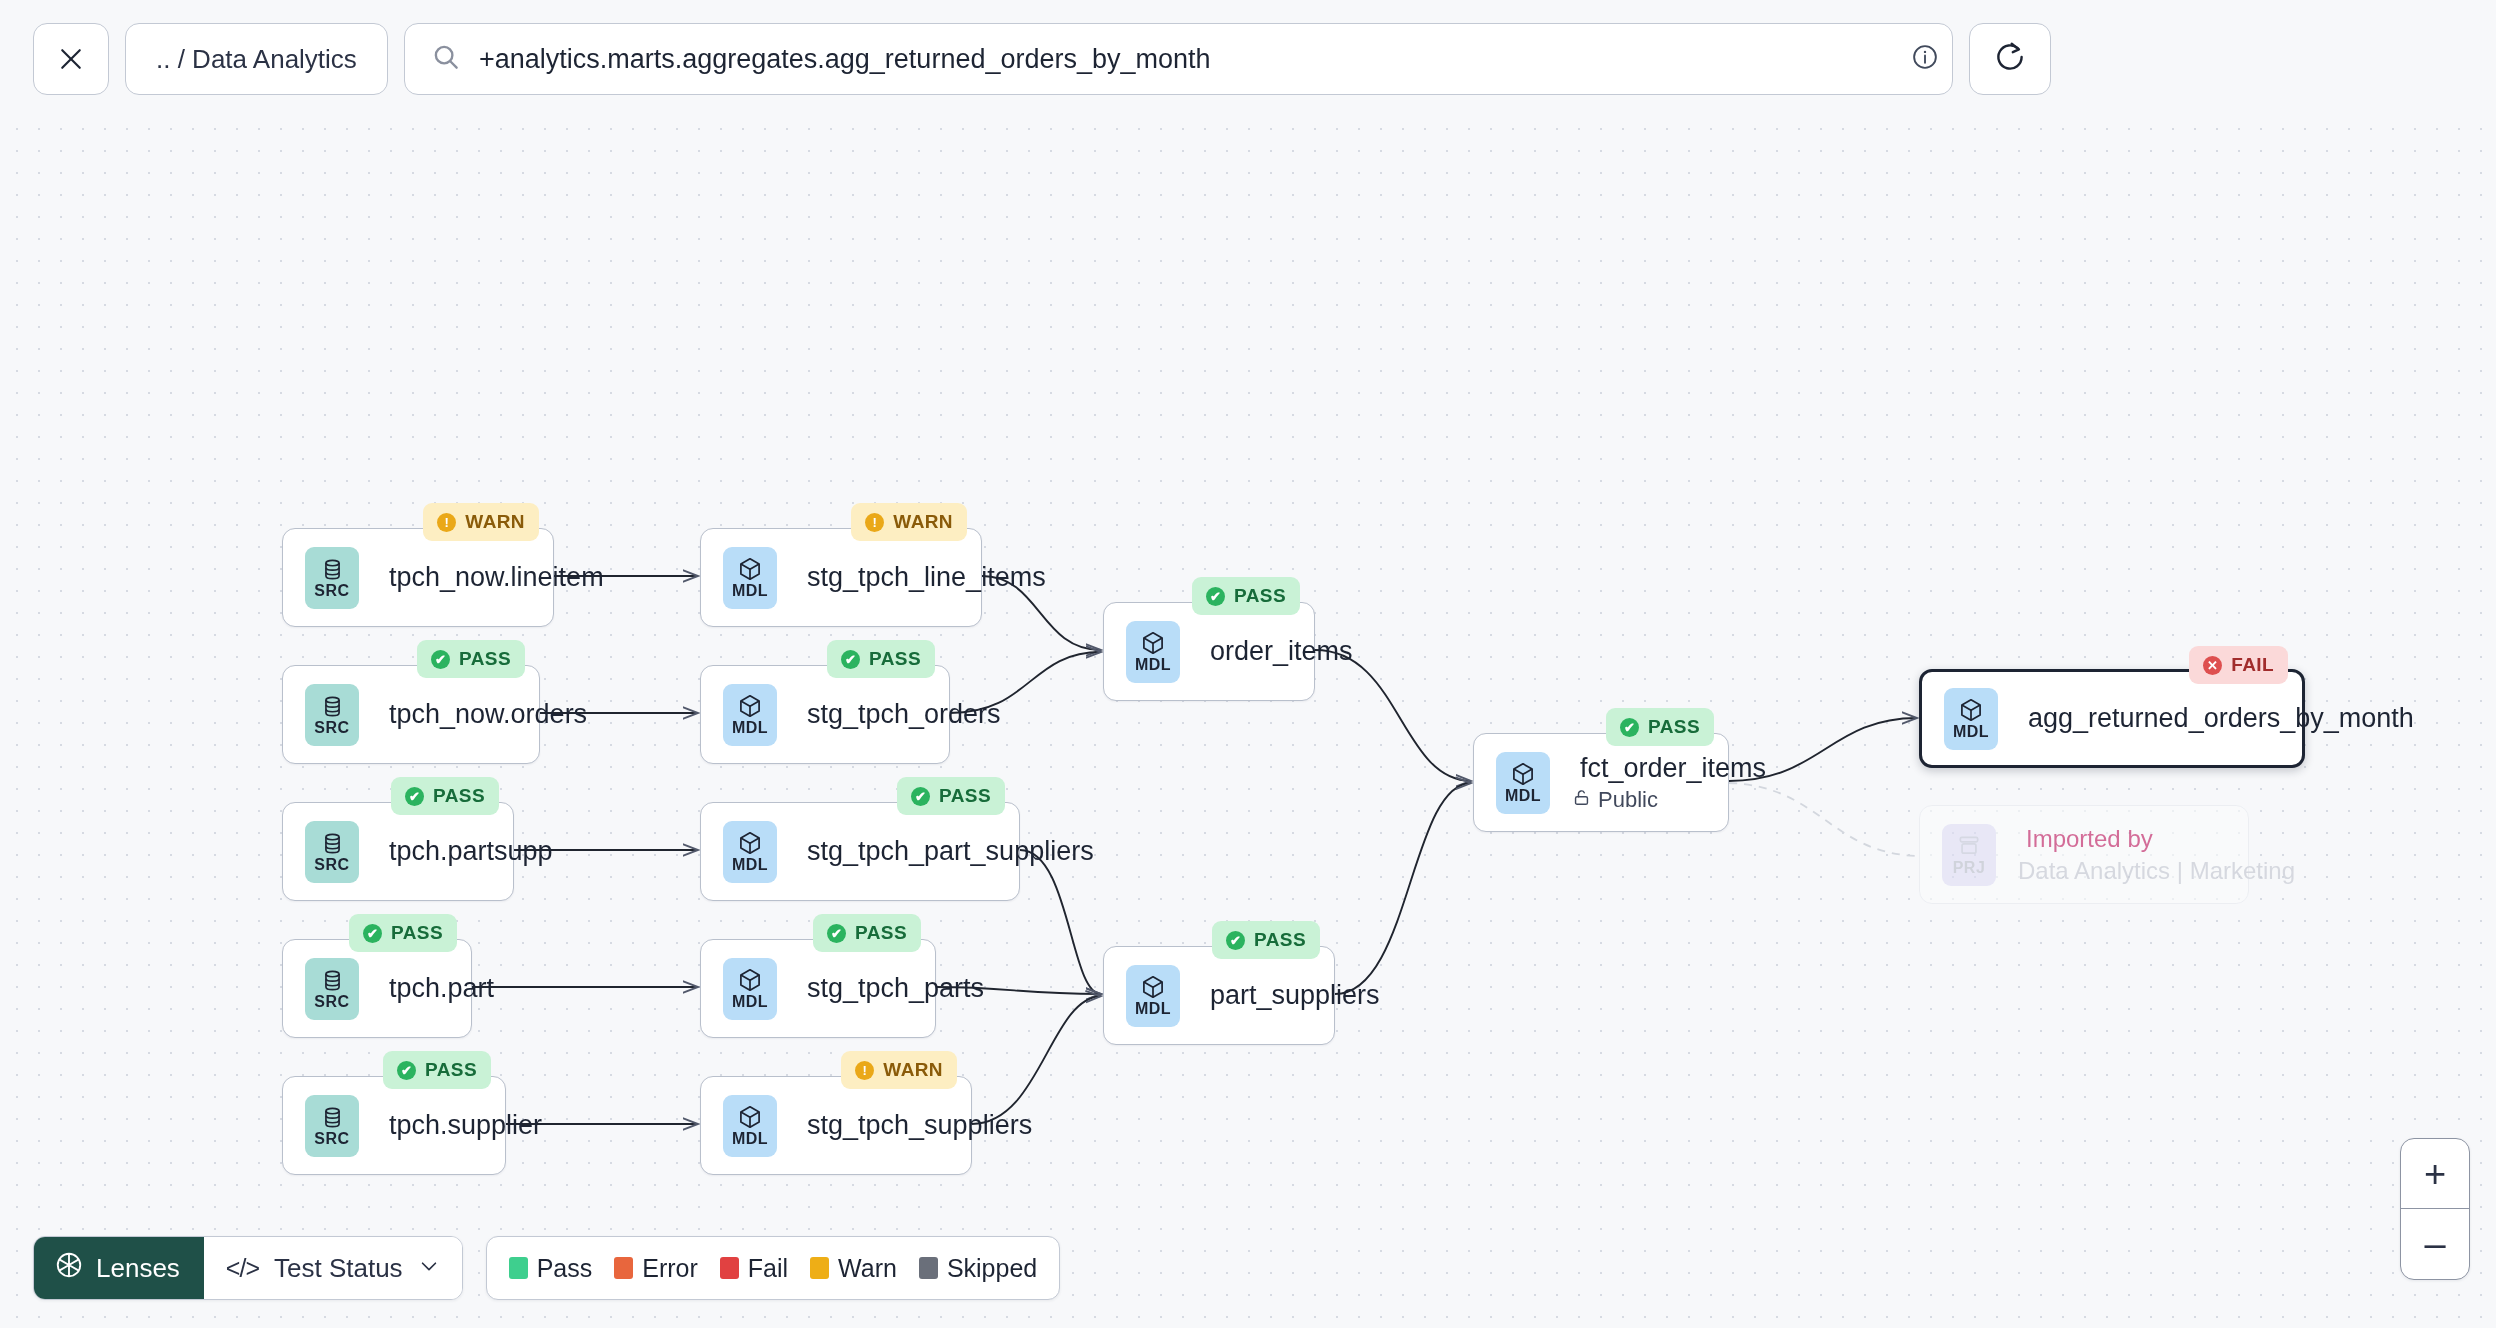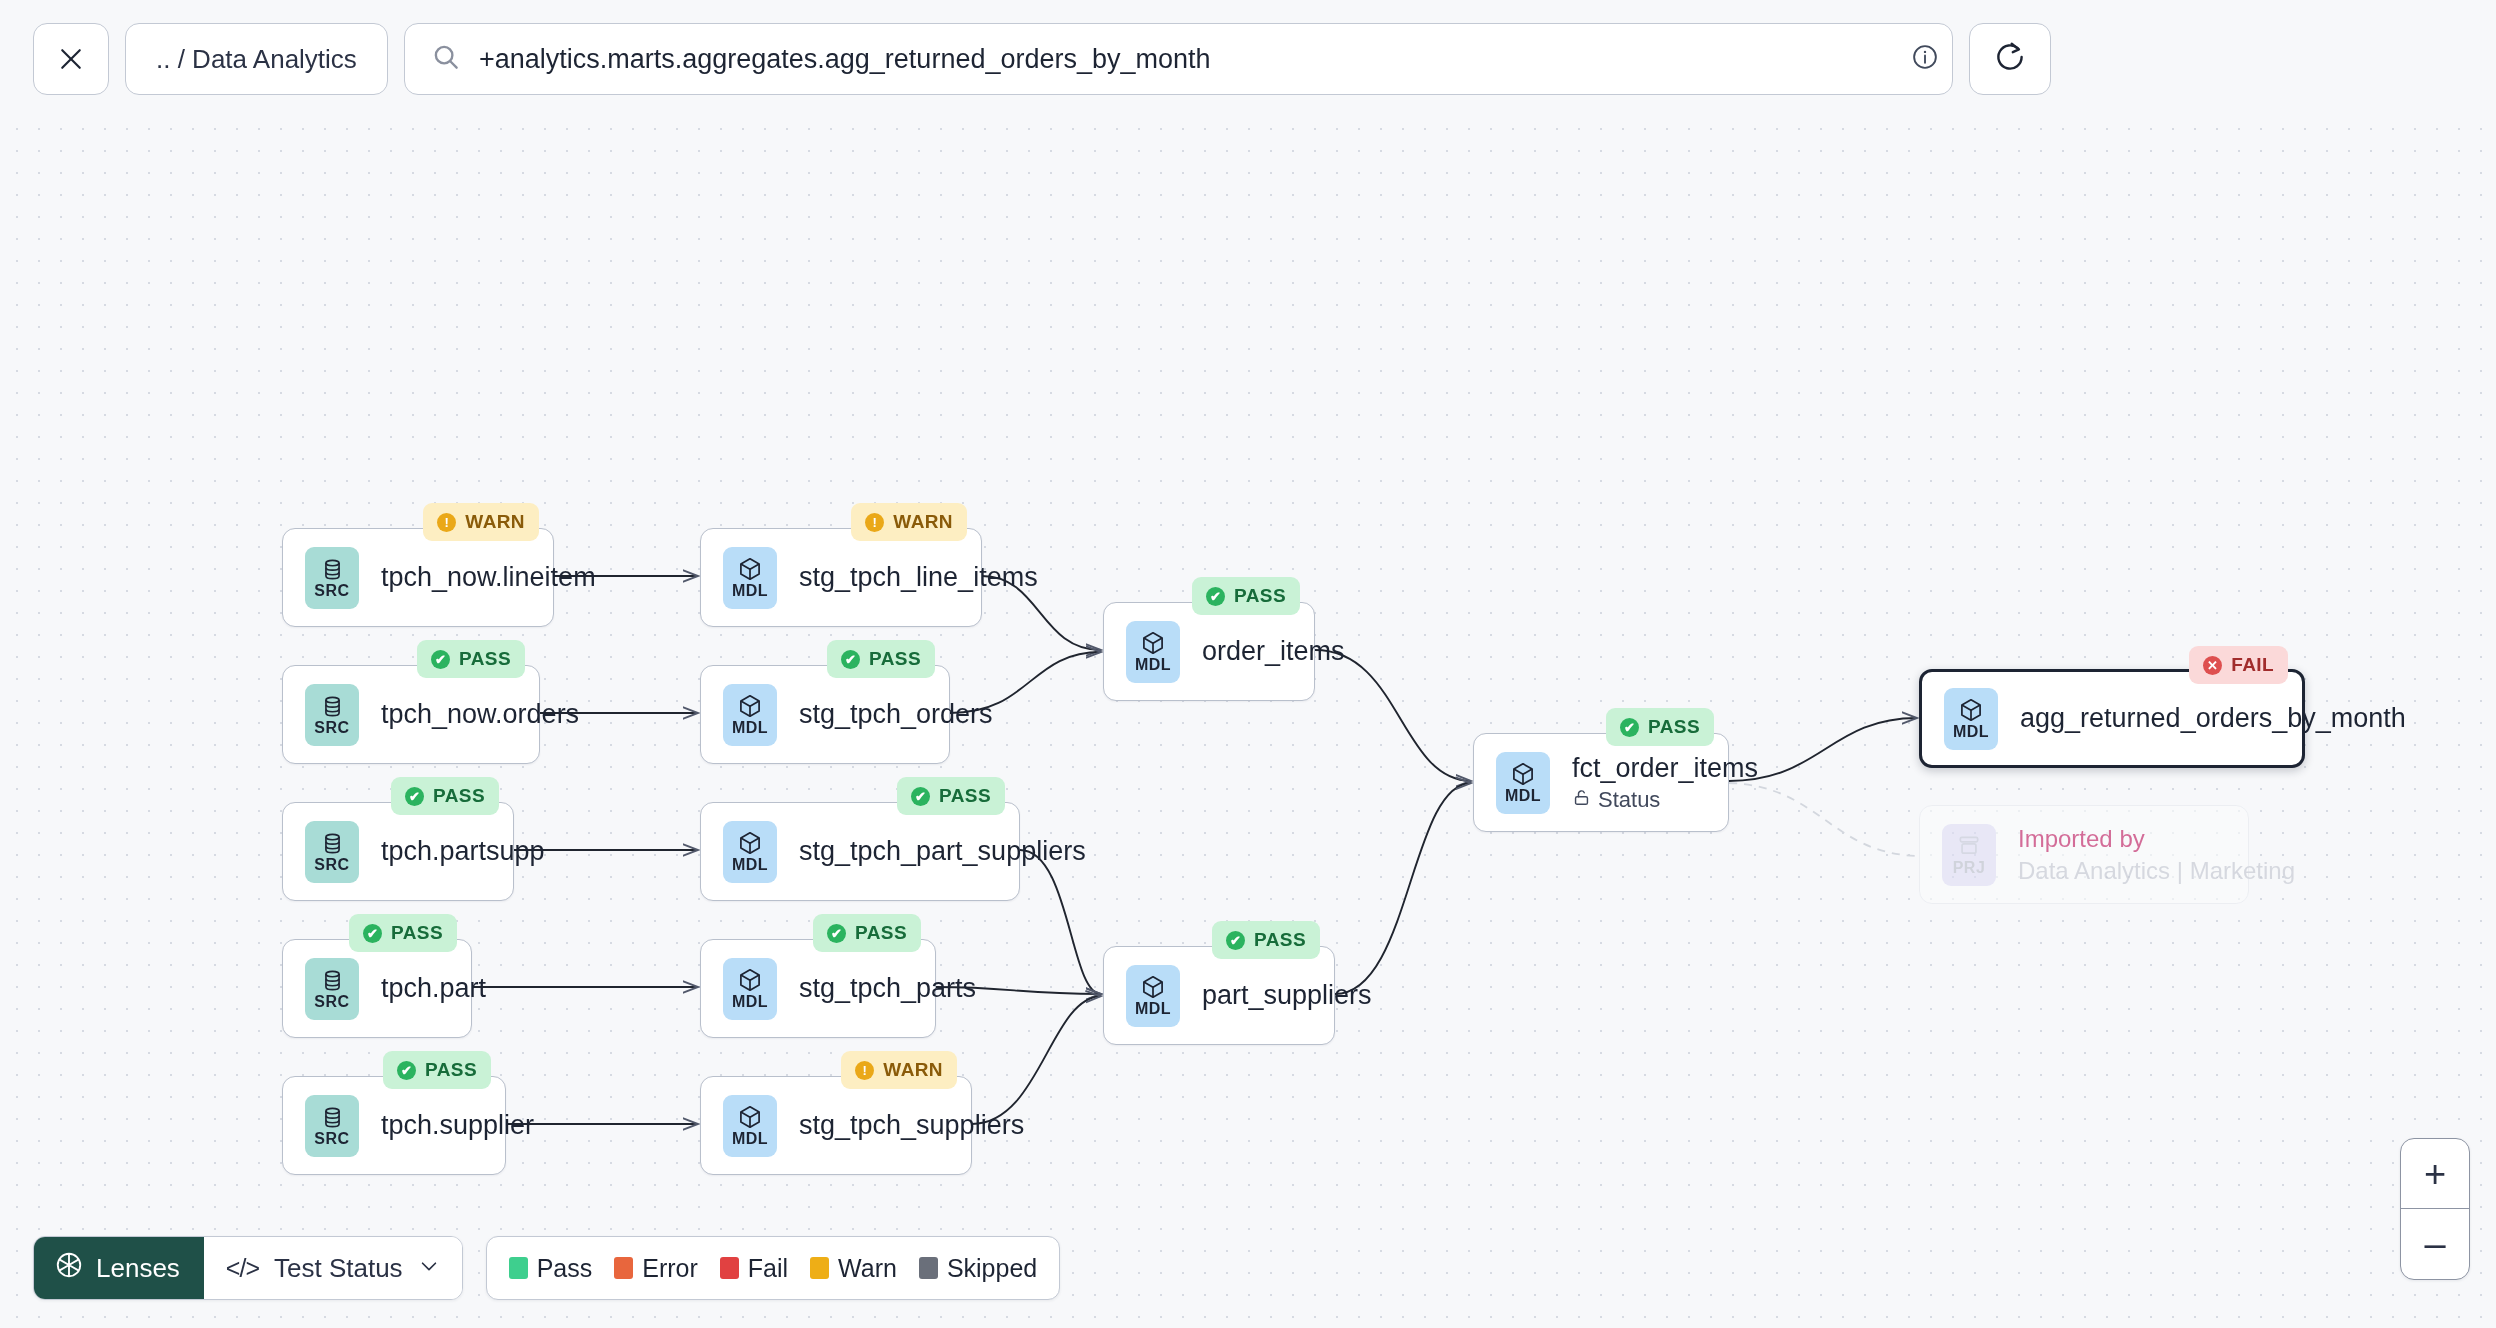--- a/index.html
+++ b/index.html
@@ -138,21 +138,21 @@
   .type-mdl { background: #b9ddf8; }
   .type-prj { background: #dfdef5; }
   .node-type-icon .glyph { height: 26px; display:flex; align-items:center; }
   .node-type-icon .tlabel {
     font-size: 16px; font-weight: 600; letter-spacing: .5px;
     color: #1d2433; line-height: 1;
   }
   .ghost .node-type-icon .tlabel { color: #b9bdc9; }
 
   .node-text { margin-left: 22px; min-width: 0; }
-  .node-title { font-size: 27px; color: #1d2433; white-space: nowrap; line-height: 1.22; }
+  .node-title { font-size: 27px; color: #1d2433; white-space: nowrap; line-height: 1.22; margin-left: 8px; }
   .ghost .node-title { color: #be185d; font-size: 24px; }
   .node-sub {
     font-size: 22px; color: #41495c;
     display:flex; align-items:center; gap: 7px;
     margin-top: 3px; white-space: nowrap;
   }
   .ghost .node-sub { color: #c2c6d0; font-size: 24px; }
 
   
   .bottombar {
@@ -556,21 +556,21 @@
           </span>
       <span class="tlabel">MDL</span>
     </div>
     <div class="node-text">
       <div class="node-title">fct_order_items</div>
       <div class="node-sub">
         <span><svg width="19" height="19" viewBox="0 0 24 24" fill="none" stroke="currentColor" stroke-width="1.8" stroke-linecap="round" stroke-linejoin="round">
   <rect x="4.5" y="11" width="15" height="9.5" rx="2"></rect>
   <path d="M8.2 11 V7.4 a3.8 3.8 0 0 1 7.3-1.4"></path>
               </svg></span>
-        <span>Status</span>
+        <span>Public</span>
       </div>
     </div>
       </div>
       <div class="node selected" style="left: 1919px; top: 561px; width: 386px;">
         <div class="node-badge badge-fail">
         <span class="badge-dot">✕</span>
         <span>FAIL</span>
       </div>
     <div class="node-type-icon type-mdl">
       <span class="glyph">

